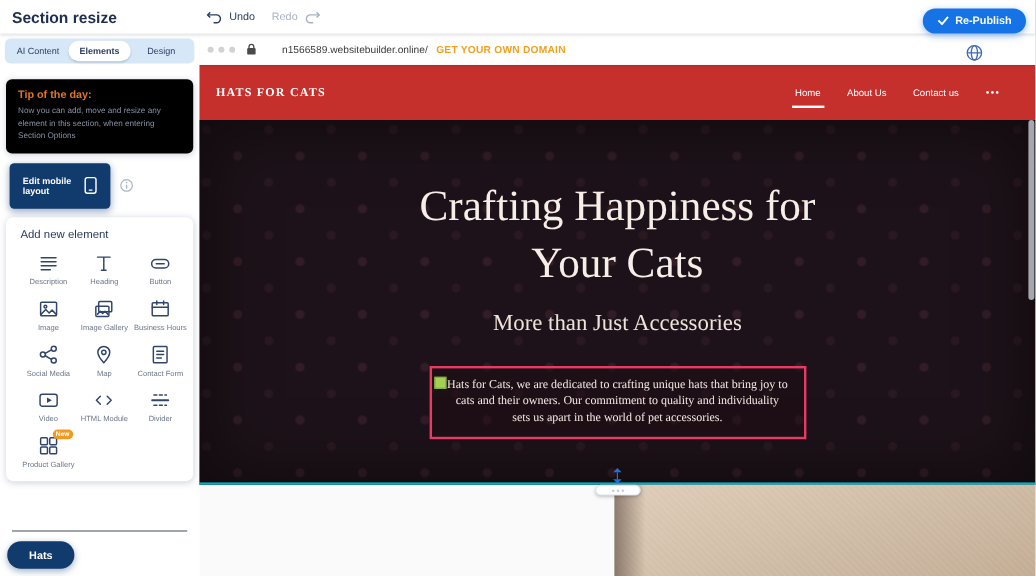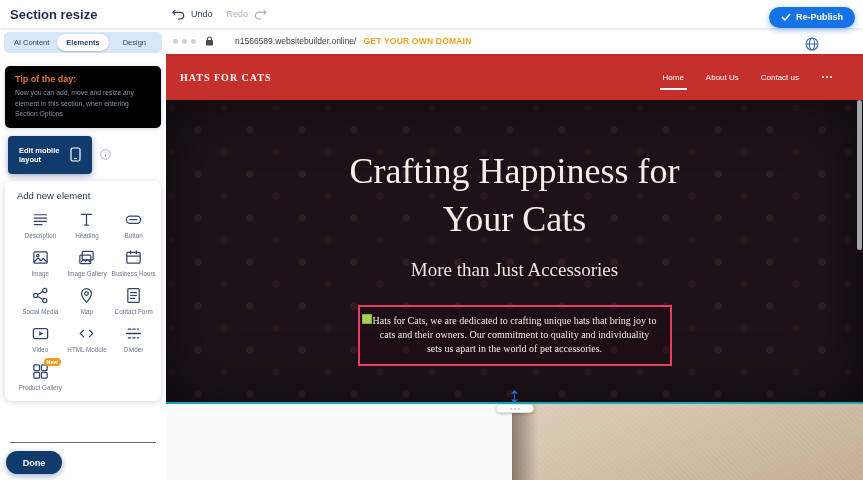--- a/index.html
+++ b/index.html
@@ -303,21 +303,21 @@
             <span class="badge">New</span>
           </span>
           <span class="el-label">Product Gallery</span>
         </div>
 
       </div>
     </div>
 
     <div class="sidebar-spacer"></div>
     <hr class="sidebar-divider">
-    <button class="btn-done">Done</button>
+    <button class="btn-done">Hats</button>
   </aside>
 
   <main class="preview-col">
 
     <div class="browser-bar">
       <div class="dots">
         <span class="dot"></span>
         <span class="dot"></span>
         <span class="dot"></span>
       </div>

